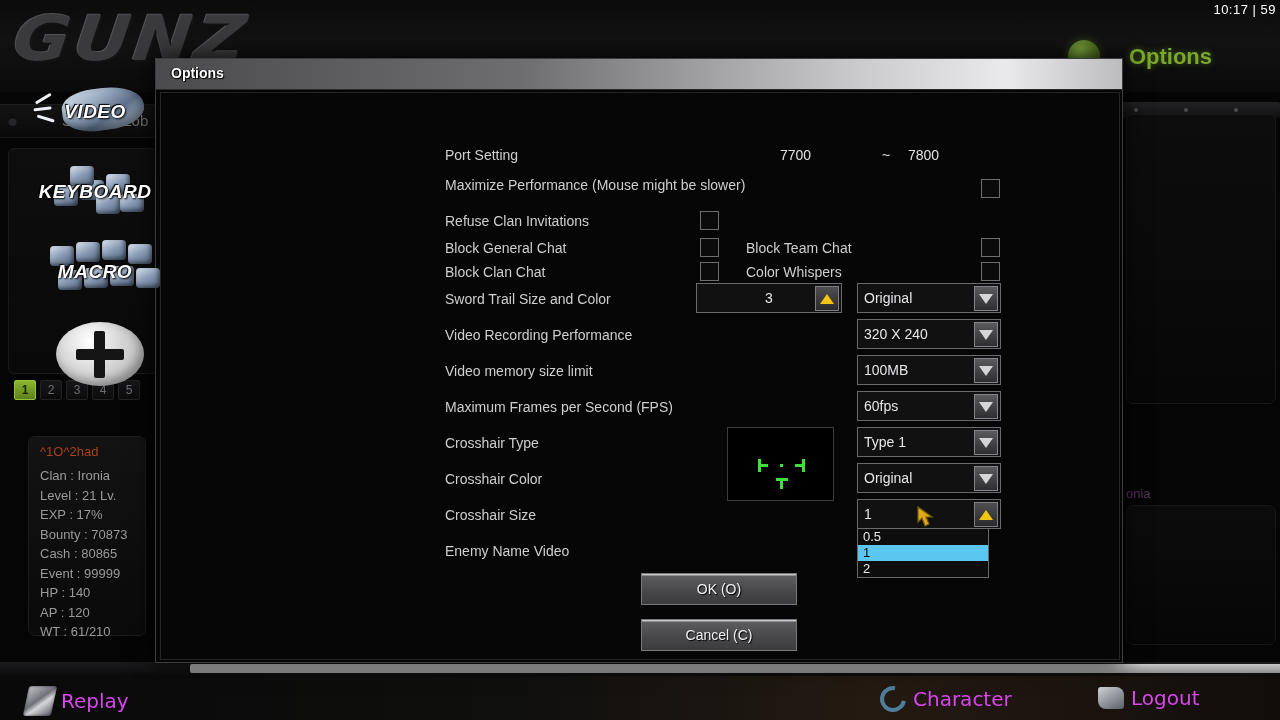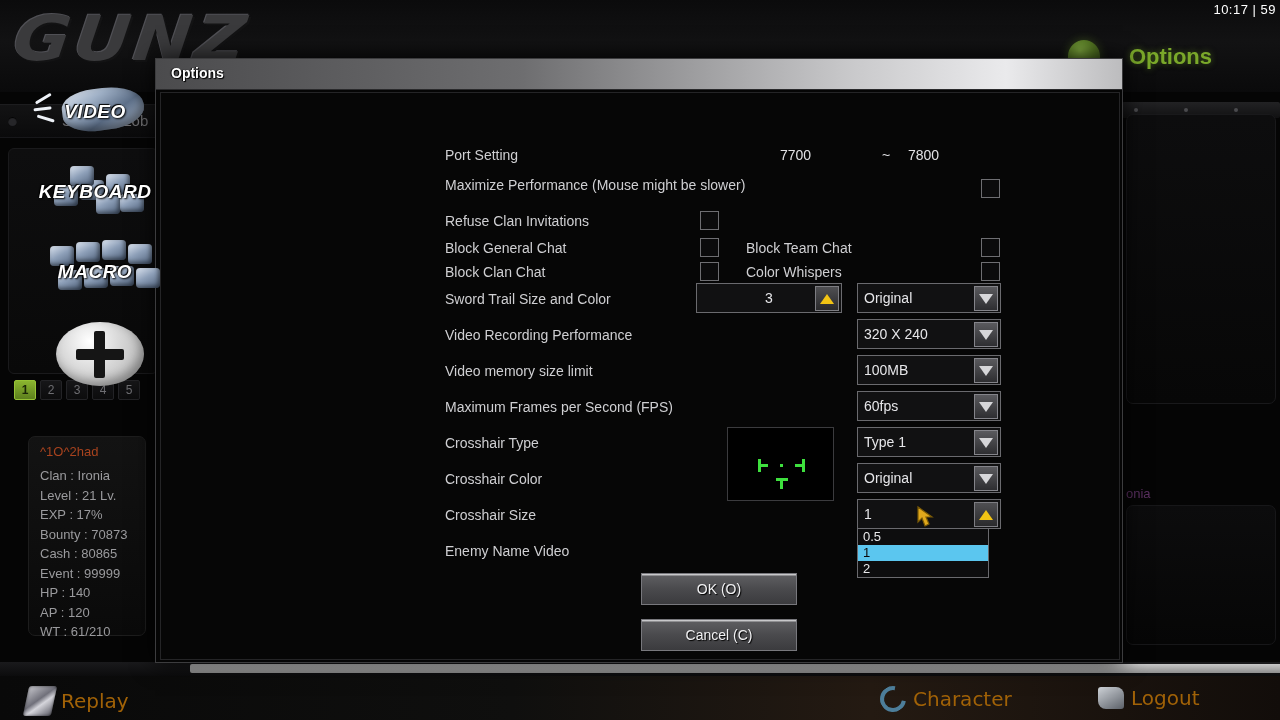--- a/index.html
+++ b/index.html
@@ -117,21 +117,21 @@
   }
   .bottom-strip .bs-inner {
     position:absolute; left:190px; top:2px; width:1190px; height:9px;
     background:linear-gradient(180deg,#c8c8c8,#8e8e8e); border-radius:2px;
   }
   .bottom-bar {
     position:absolute; left:0; top:676px; width:1280px; height:44px;
     background:linear-gradient(90deg,#090909 0%, #0f0f0e 40%, #241a12 68%, #120d0a 100%);
   }
   .bb-item { position:absolute; top:686px; display:flex; align-items:center; gap:7px; }
-  .bb-label { font-size:20px; color:#a16207; font-family:"DejaVu Sans", sans-serif; }
+  .bb-label { font-size:20px; color:#d946ef; font-family:"DejaVu Sans", sans-serif; }
   .ico-replay {
     width:28px; height:30px;
     background:linear-gradient(140deg,#c9c9cf 0%, #70707a 45%, #d5d5db 60%, #5a5a64 100%);
     transform:skewX(-12deg); border-radius:3px;
     box-shadow:inset 0 0 3px rgba(0,0,0,.6);
   }
   .ico-character {
     width:26px; height:26px; border-radius:50%;
     border:4px solid #4d7e9a; border-right-color:transparent;
     transform:rotate(-35deg);

